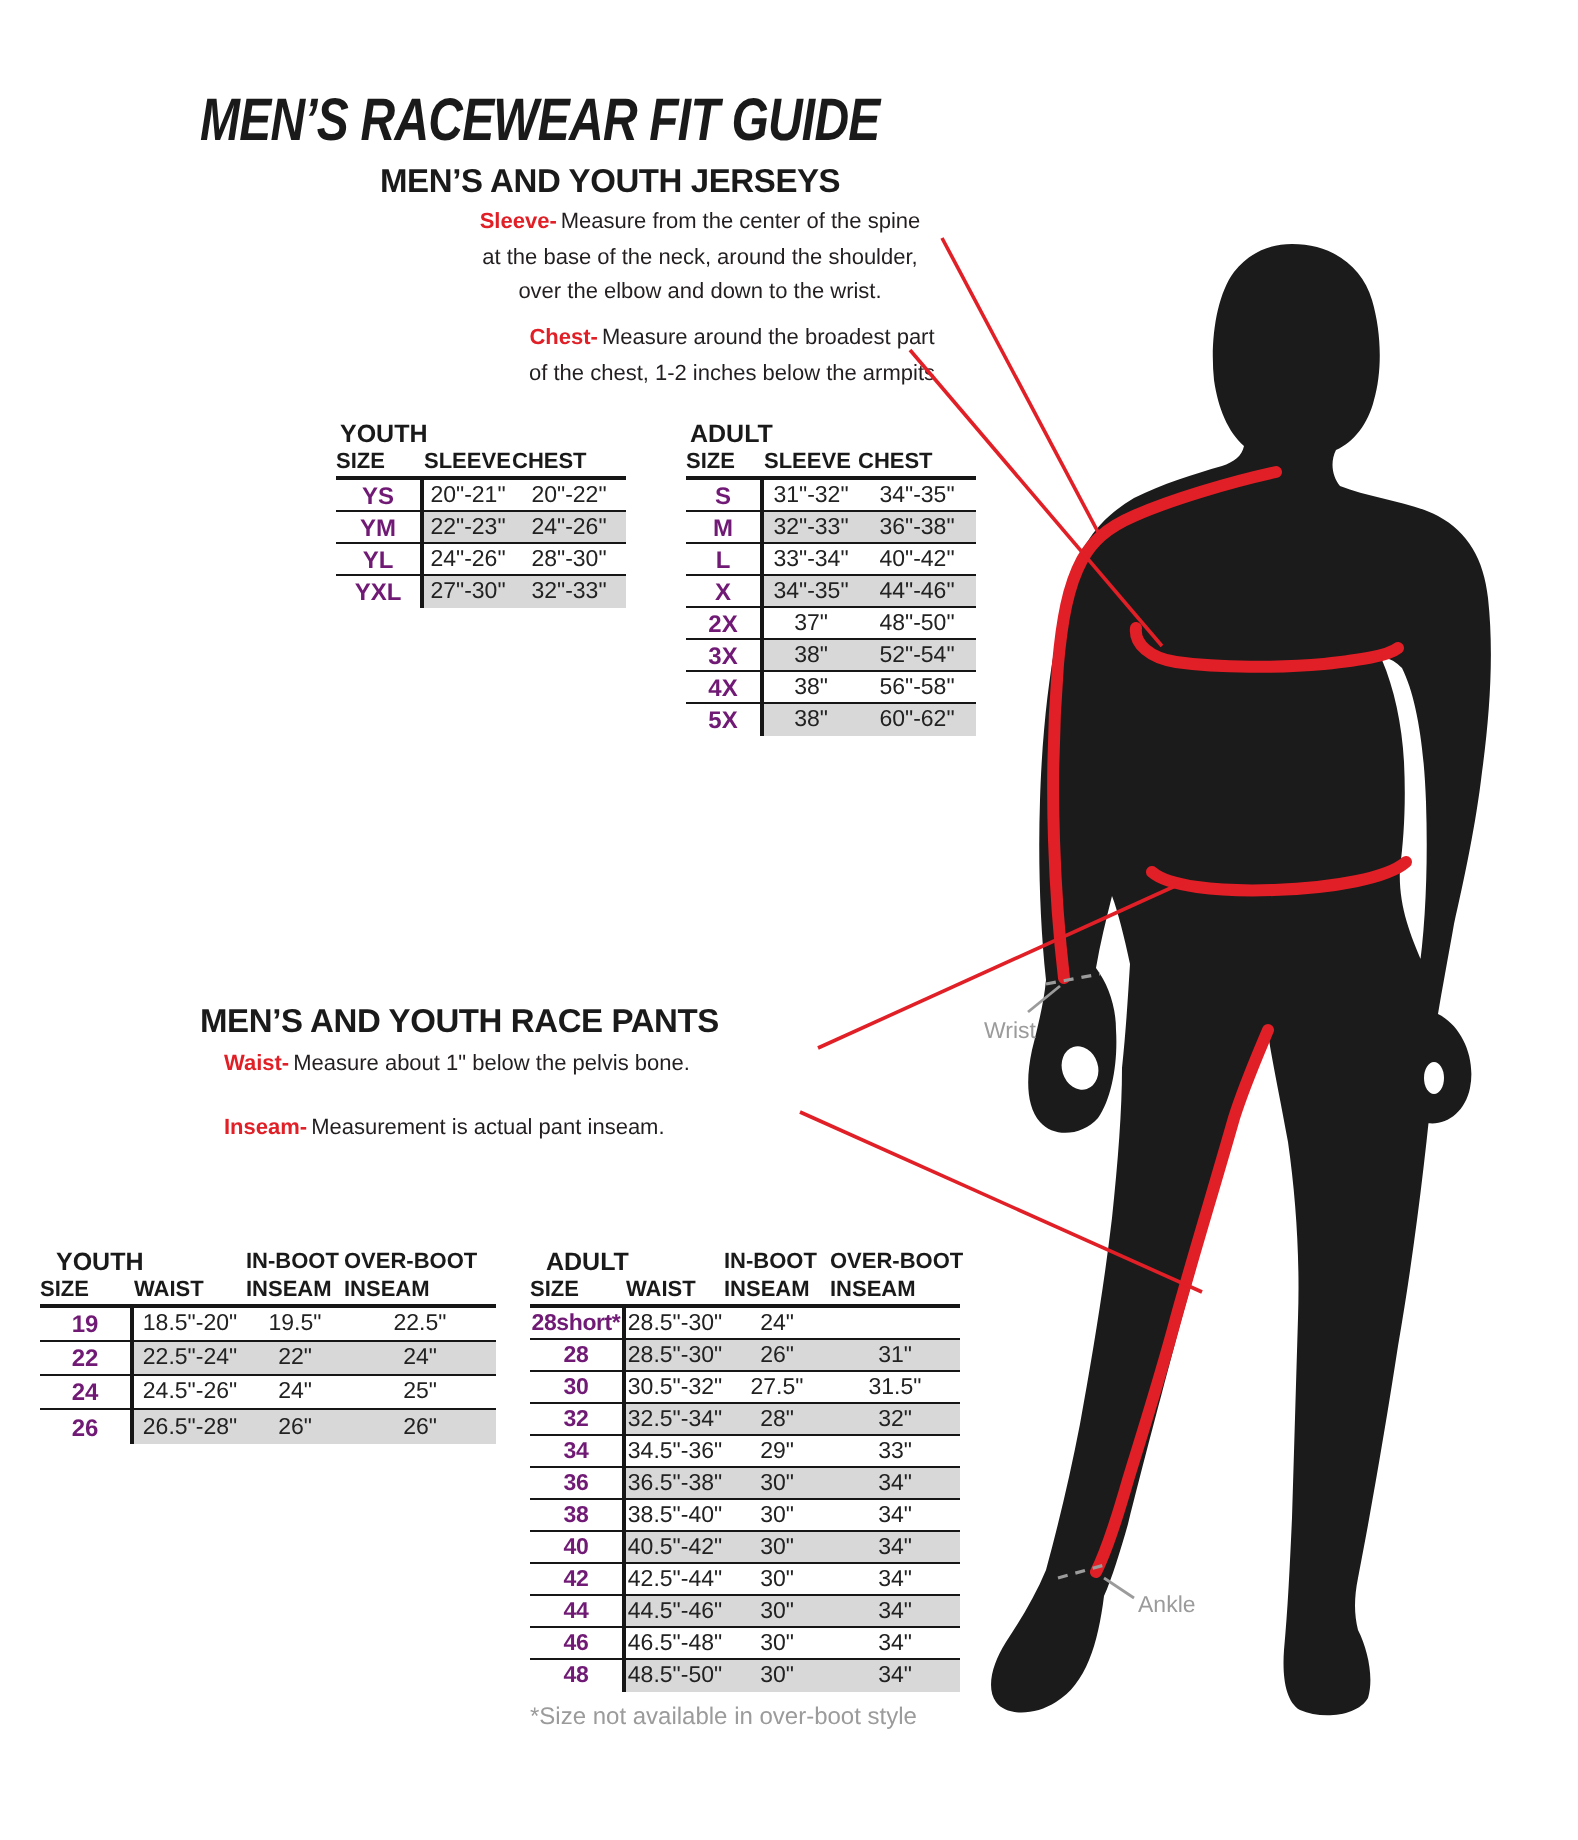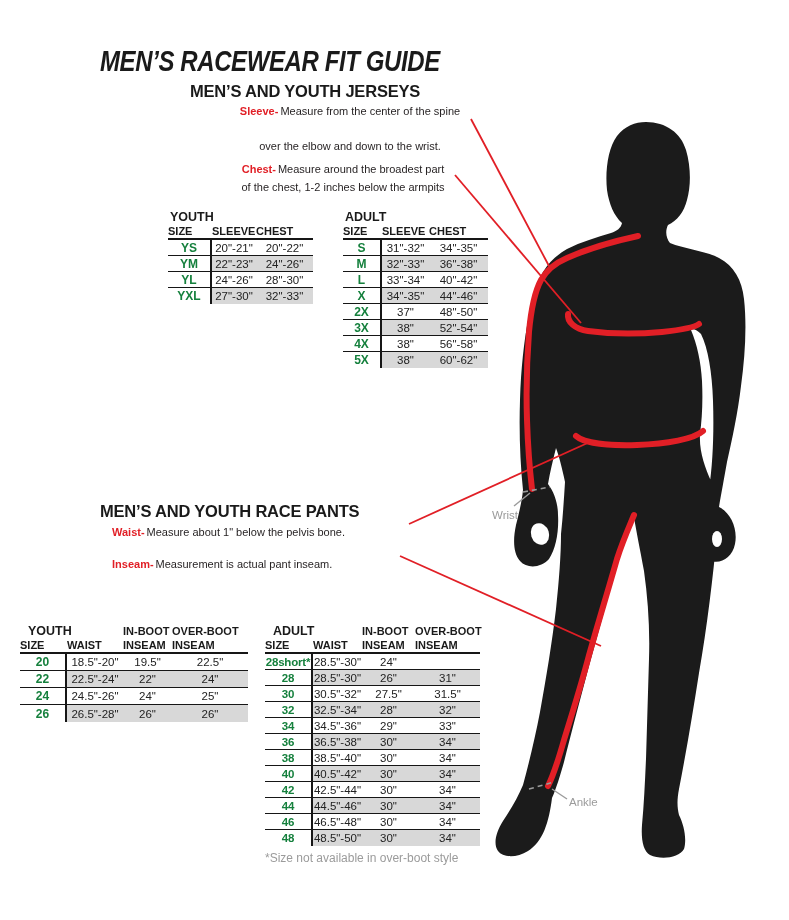--- a/index.html
+++ b/index.html
@@ -11,21 +11,21 @@
   
   .title{left:100px;top:24px;font-size:30px;font-weight:bold;font-style:italic;color:#1a1a1a;}
   .squeeze{display:inline-block;transform:scaleX(0.8);transform-origin:0 0;white-space:nowrap;letter-spacing:-0.5px;}
   .sec{font-size:16.5px;font-weight:bold;color:#1a1a1a;letter-spacing:-0.2px;white-space:nowrap;margin-top:20px;}
   .jerseys-h{left:190px;top:62px;}
   .pants-h{left:100px;top:482px;}
 
   
   .note{font-size:11px;line-height:17.5px;color:#231f20;text-align:center;}
   .sleeve-note{left:190px;top:92px;width:320px;}
-  .chest-note{left:183px;top:150px;width:320px;}
+  .chest-note{left:206px;top:150px;width:320px;}
   .waist-note{left:112px;top:513px;white-space:nowrap;}
   .inseam-note{left:112px;top:545px;white-space:nowrap;}
   .term{color:var(--red);font-weight:bold;margin-right:2px;}
 
   
   .table{position:absolute;}
   .g3y{display:grid;grid-template-columns:44px 44px 57px;}
   .g3a{display:grid;grid-template-columns:39px 47px 59px;}
   .g4y{display:grid;grid-template-columns:47px 56px 49px 76px;}
   .g4a{display:grid;grid-template-columns:48px 49px 53px 65px;}
@@ -36,21 +36,21 @@
   .tlabel{height:15px;font-size:12.5px;font-weight:bold;padding-left:2px;color:#1a1a1a;line-height:14px;}
   .thead{height:15px;border-bottom:2px solid var(--ink);align-items:end;}
   .thead2{grid-template-rows:16px 14px;border-bottom:2px solid var(--ink);align-items:end;}
   .hc{font-size:11px;font-weight:bold;color:#1a1a1a;white-space:nowrap;line-height:13px;}
   .hc.lbl{text-align:left;padding-left:8px;font-size:12.5px;}
   .trow{align-items:center;}
   .jt-youth .trow,.jt-adult .trow,.pt-adult .trow{height:16px;}
   .pt-youth .trow{height:17px;}
   .trow:not(:last-of-type){border-bottom:1.5px solid var(--ink);}
   .cell{display:flex;align-items:center;justify-content:center;font-size:11.5px;color:#222;height:100%;}
-  .cell.size{font-weight:bold;font-size:12px;color:#15803d;border-right:2px solid var(--ink);}
+  .cell.size{font-weight:bold;font-size:12px;color:#701a75;border-right:2px solid var(--ink);}
   .pt-adult .cell.size{font-size:11.5px;letter-spacing:-0.2px;}
   .tbody div.trow:nth-of-type(even) .cell:not(.size){background:var(--shade);}
 
   .footnote{left:265px;top:851px;font-size:12px;color:var(--label_gray);text-align:right;}
 
   
   .figure{position:absolute;left:390px;top:95px;width:399px;height:825px;pointer-events:none;}
   .body-fill{fill:var(--silhouette);}
   .hole{fill:#fff;}
   .rline{stroke:var(--red);stroke-width:6;fill:none;stroke-linecap:round;}
@@ -61,21 +61,21 @@
 </style>
 </head>
 <body>
 
 <div class="page">
 
   <h1 class="abs title"><span class="squeeze">MEN’S RACEWEAR FIT GUIDE</span></h1>
 
   <h2 class="abs sec jerseys-h">MEN’S AND YOUTH JERSEYS</h2>
 
-  <p class="abs note sleeve-note"><span class="term">Sleeve-</span><span>Measure from the center of the spine</span><br><br><span>over the elbow and down to the wrist.</span></p>
+  <p class="abs note sleeve-note"><span class="term">Sleeve-</span><span>Measure from the center of the spine</span><br><span>at the base of the neck, around the shoulder,</span><br><span>over the elbow and down to the wrist.</span></p>
 
   <p class="abs note chest-note"><span class="term">Chest-</span><span>Measure around the broadest part</span><br><span>of the chest, 1-2 inches below the armpits</span></p>
 
   <div class="table jt-youth">
     <div class="tlabel">YOUTH</div>
     <div class="thead g3y">
       <div class="hc">SIZE</div>
       <div class="hc">SLEEVE</div>
       <div class="hc">CHEST</div>
     </div>
@@ -179,21 +179,21 @@
       <div class="hc">IN-BOOT</div>
       <div class="hc">OVER-BOOT</div>
       <div class="hc">SIZE</div>
       <div class="hc">WAIST</div>
       <div class="hc">INSEAM</div>
       <div class="hc">INSEAM</div>
     </div>
     <div class="tbody">
 
         <div class="trow g4y">
-          <div class="cell size">20</div>
+          <div class="cell size">19</div>
           <div class="cell">18.5"-20"</div>
           <div class="cell">19.5"</div>
           <div class="cell">22.5"</div>
         </div>
 
 
         <div class="trow g4y">
           <div class="cell size">22</div>
           <div class="cell">22.5"-24"</div>
           <div class="cell">22"</div>

